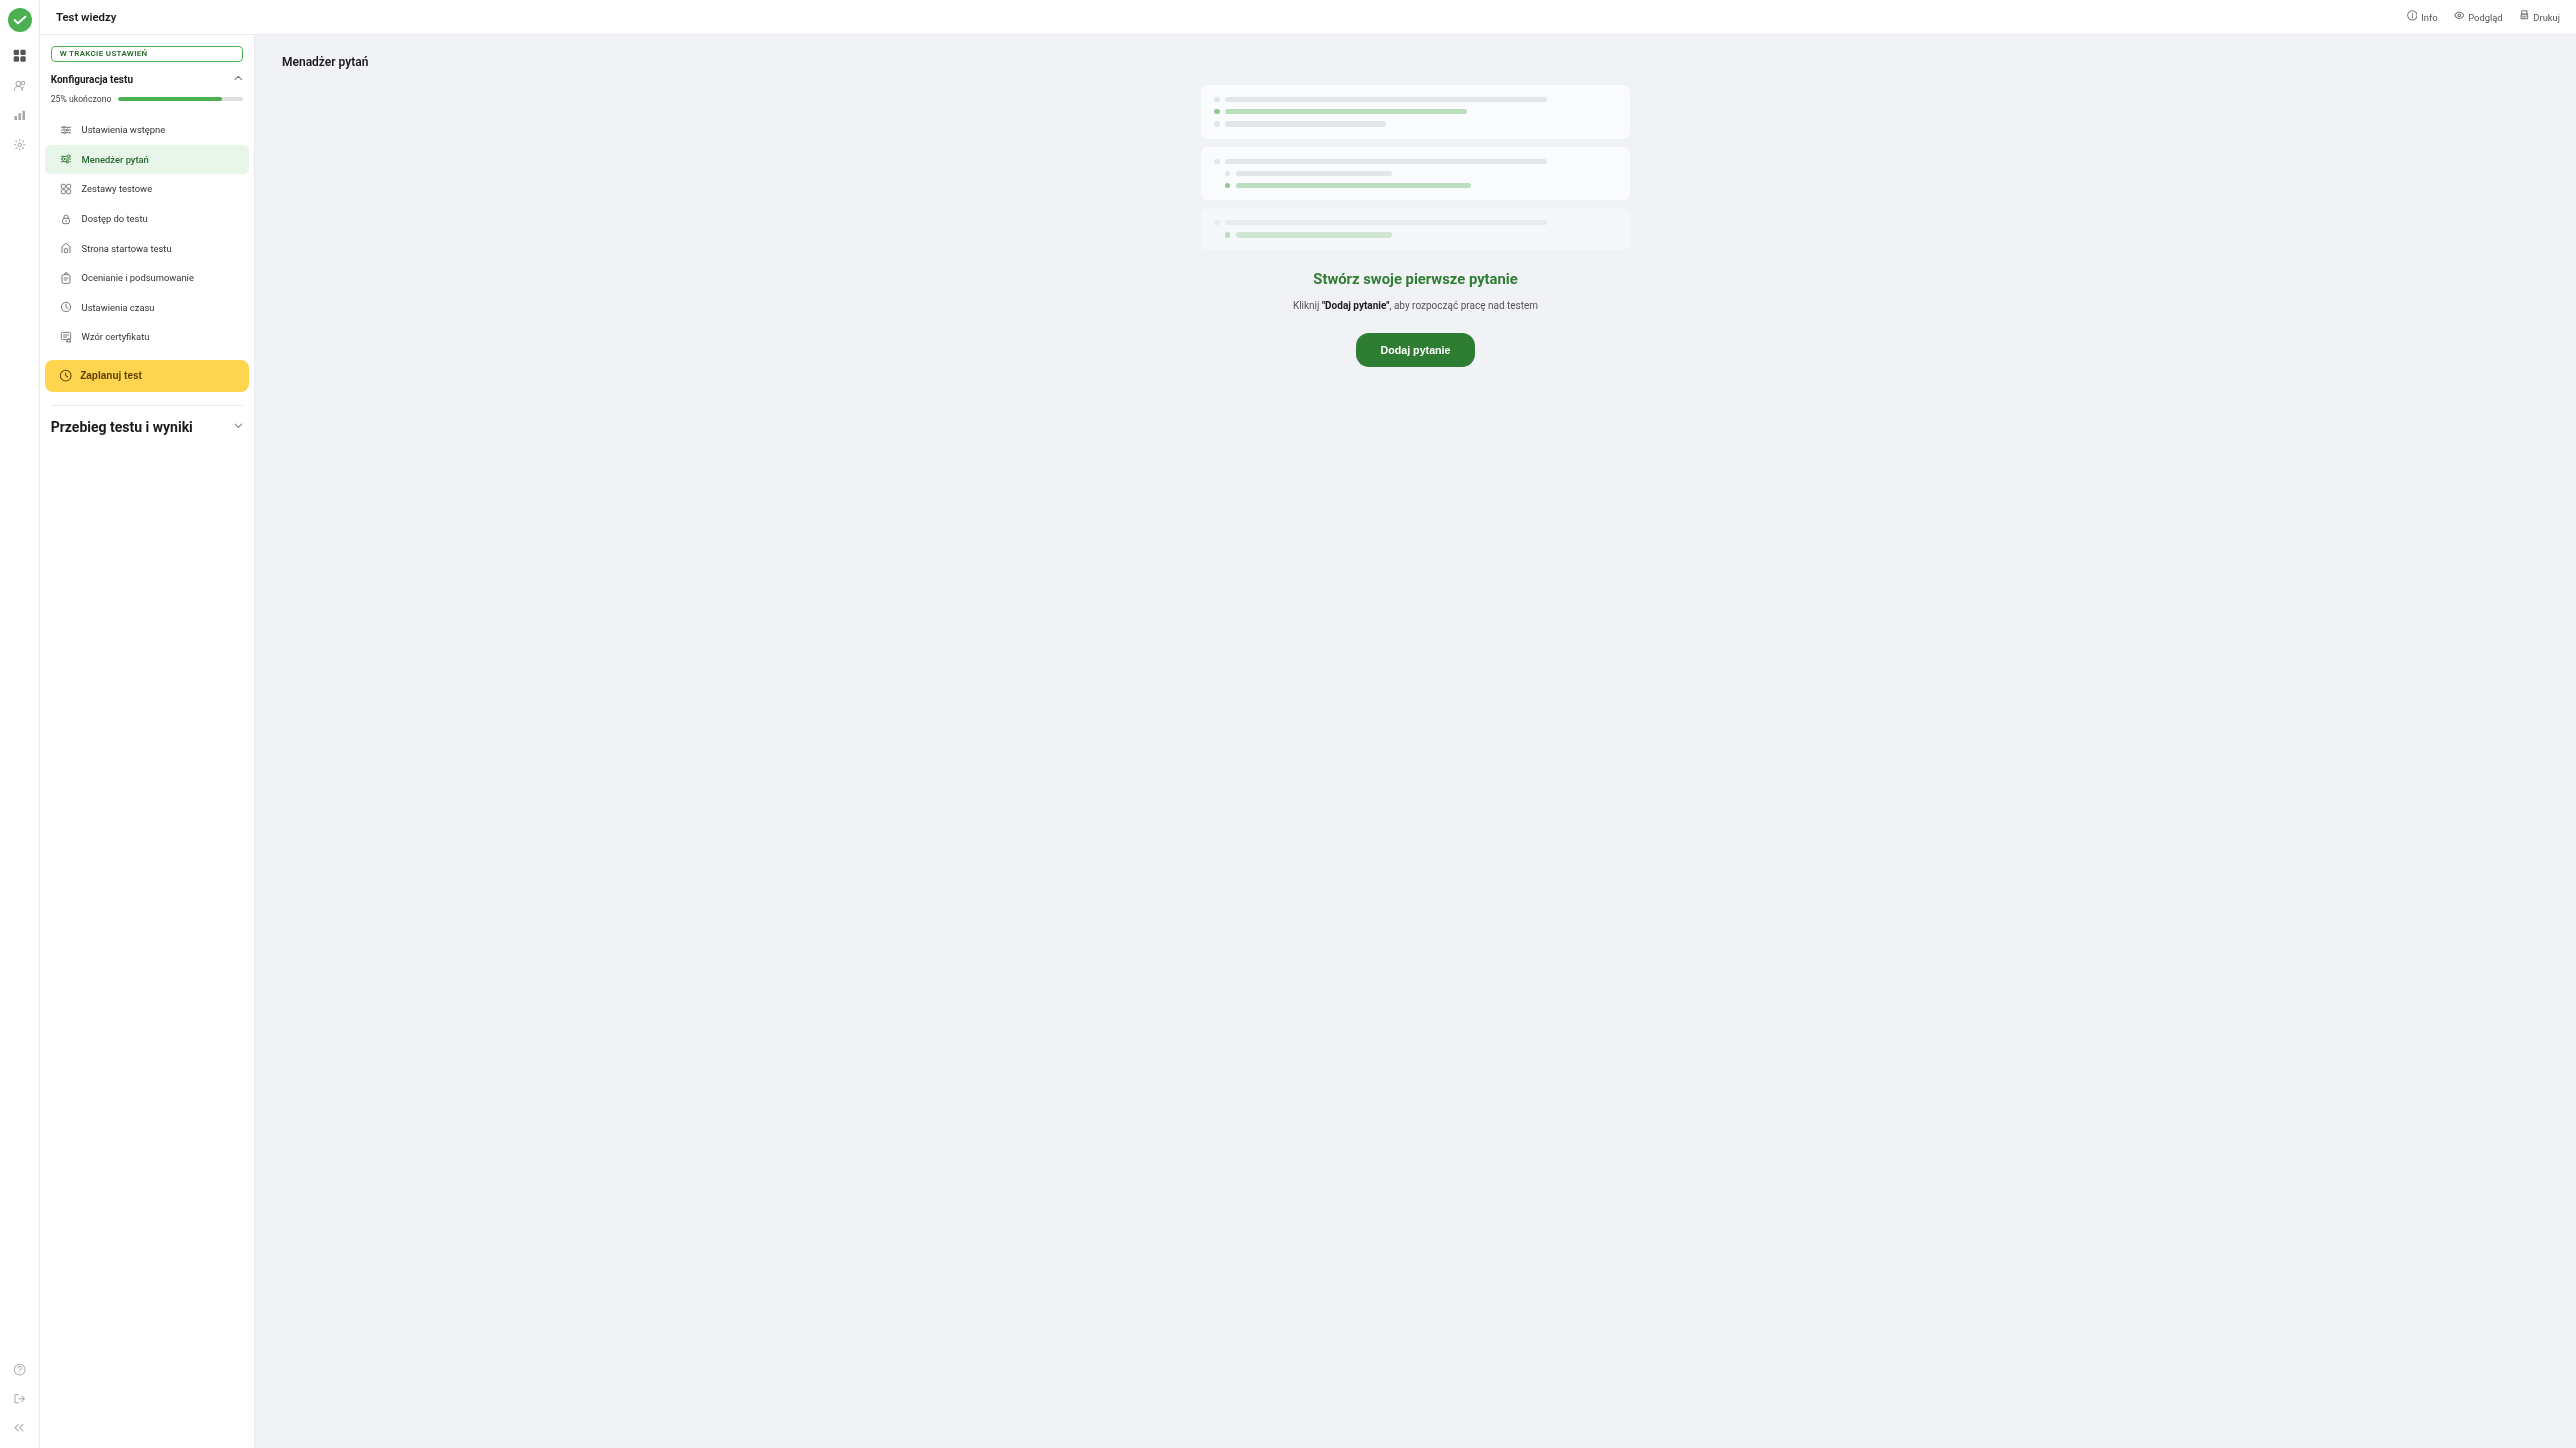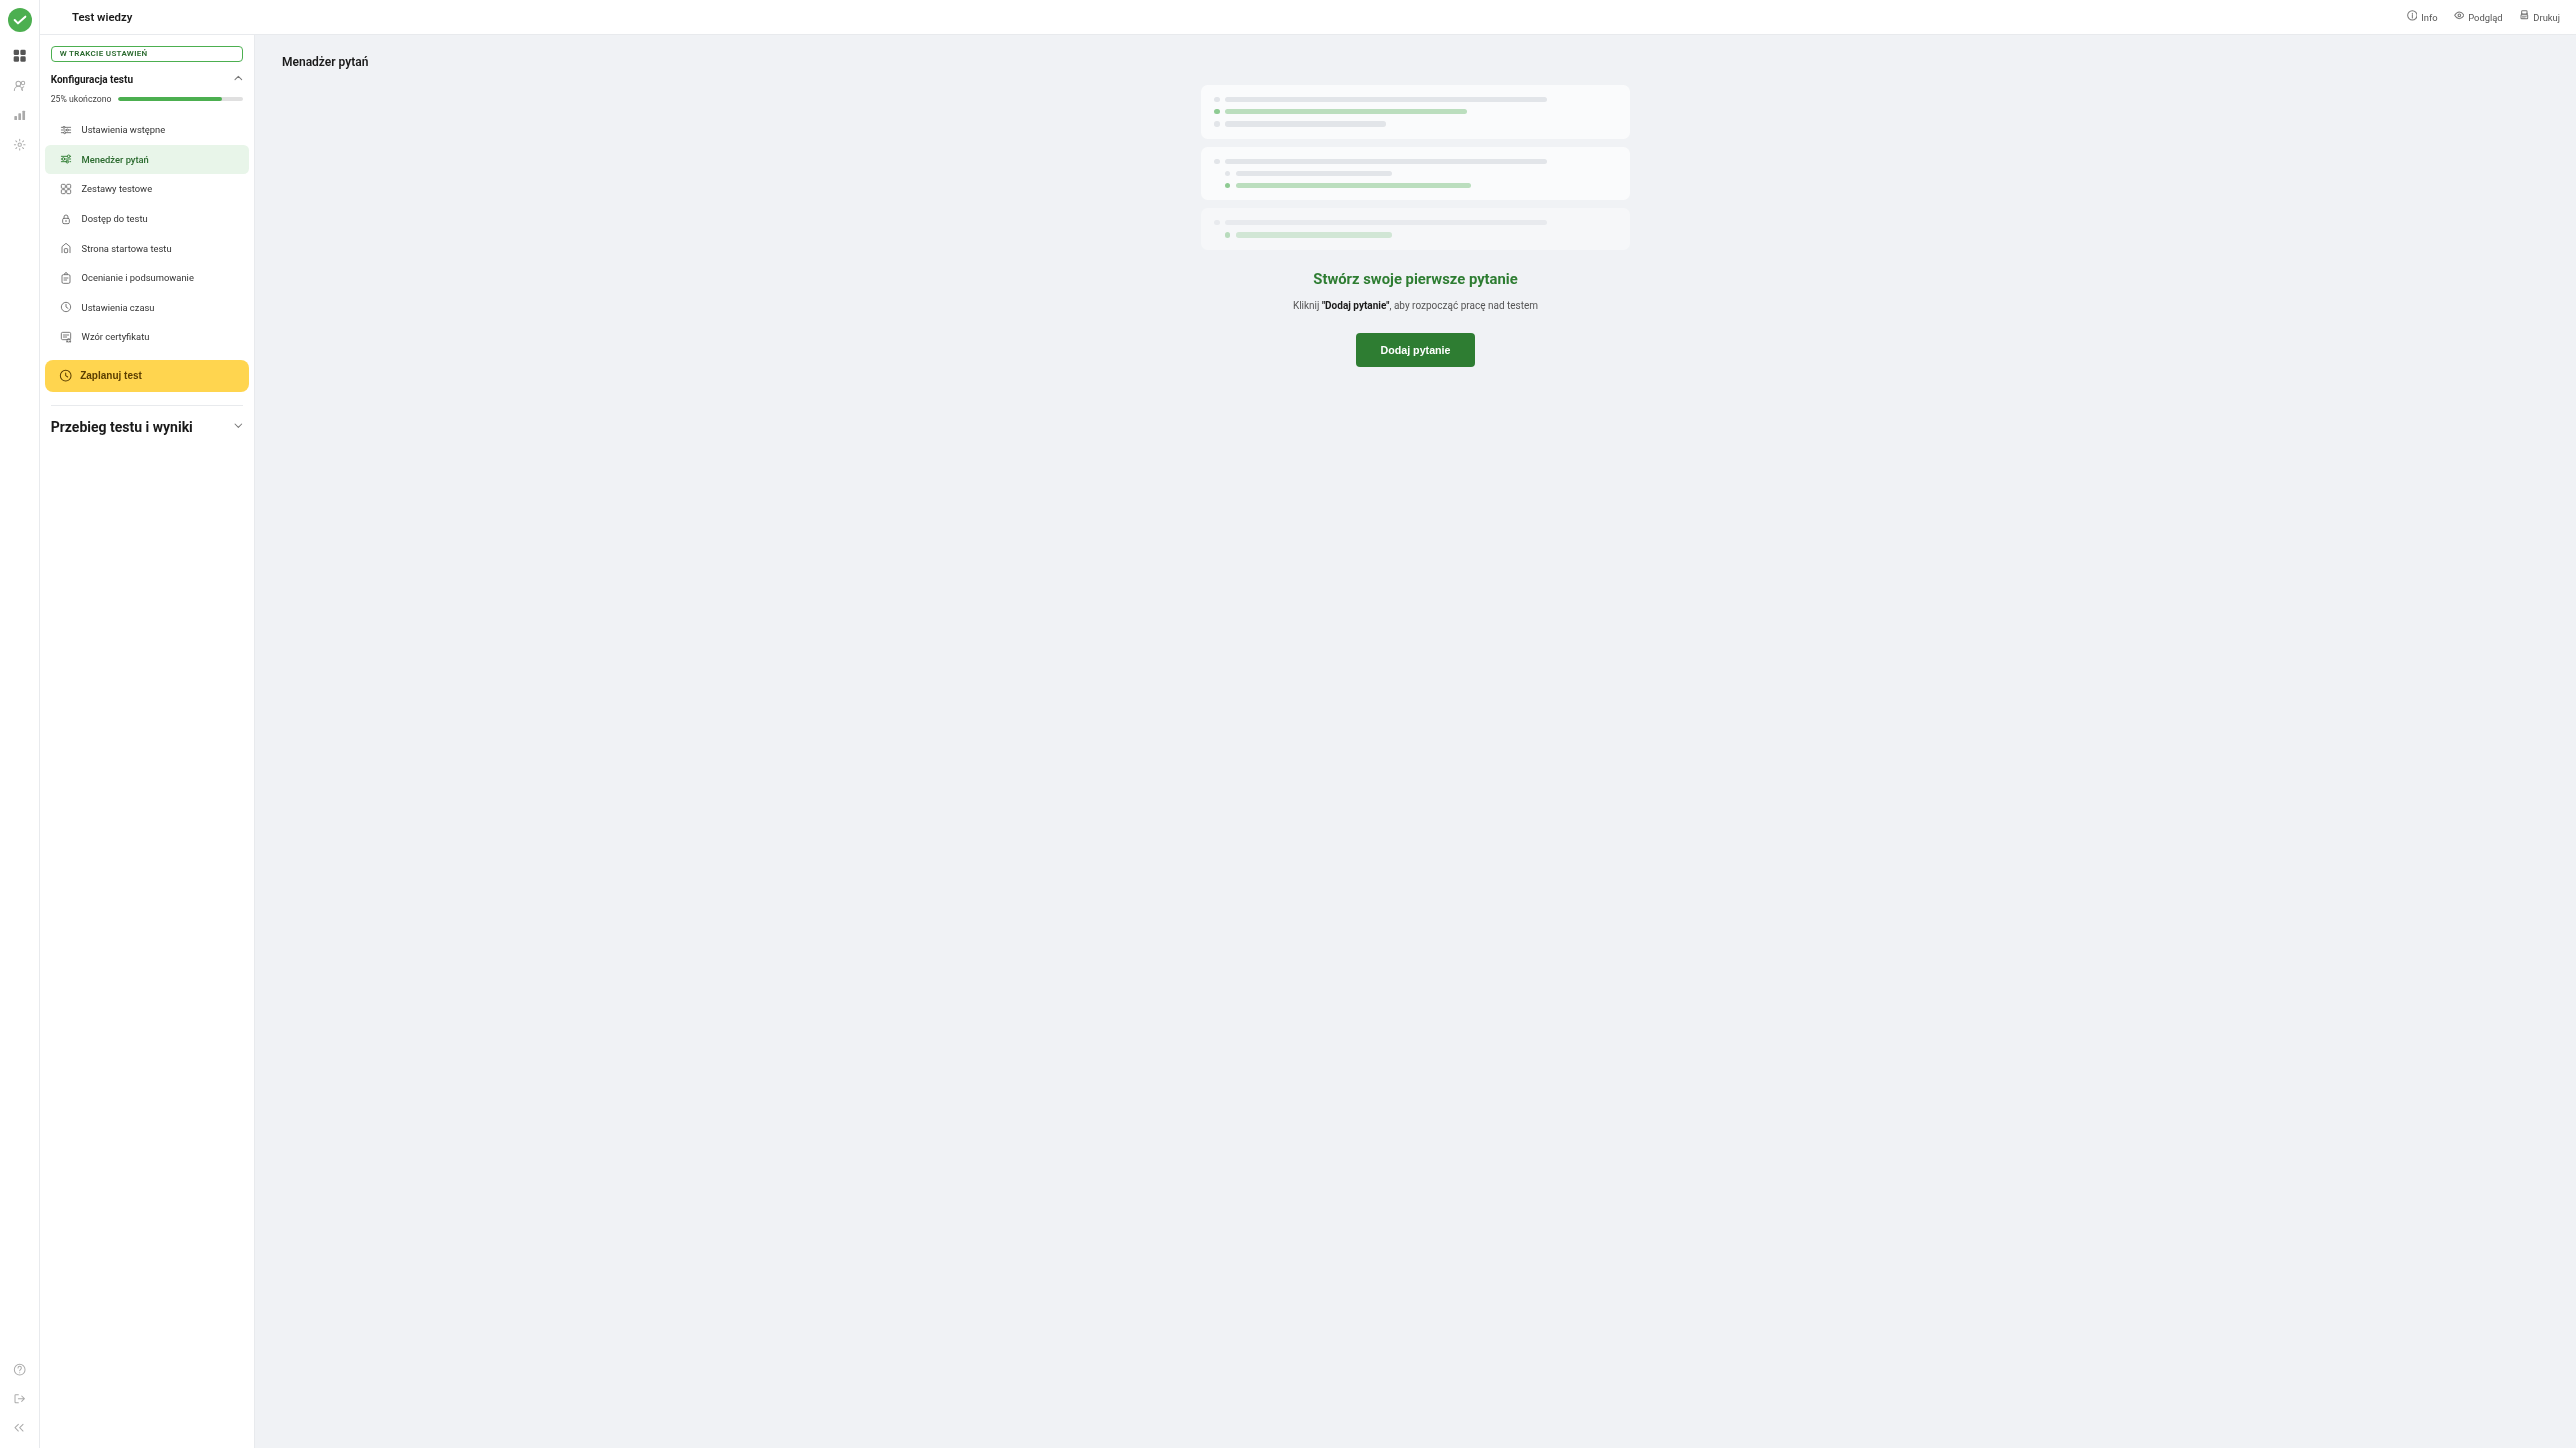--- a/index.html
+++ b/index.html
@@ -68,21 +68,20 @@
       align-items: center;
       padding: 0 16px;
       border-bottom: 0.7px solid #e8eaed;
       justify-content: space-between;
       flex-shrink: 0;
     }
     .top-header .page-title {
       font-size: 11.4px;
       font-weight: 600;
       color: #1a1a1a;
-      margin-left: 16px;
     }
     .top-header .header-actions {
       display: flex;
       align-items: center;
       gap: 16px;
     }
     .top-header .header-action-item {
       display: flex;
       align-items: center;
       gap: 4px;
@@ -330,21 +329,21 @@
       line-height: 1.6;
       margin-bottom: 19px;
     }
     .cta-desc strong {
       color: #1a1a1a;
     }
     .cta-button {
       background: #2e7d32;
       color: #fff;
       border: none;
-      border-radius: 4px;
+      border-radius: 13px;
       padding: 10.7px 24px;
       font-size: 10.7px;
       font-weight: 600;
       cursor: pointer;
     }
 
     
     svg {
       display: inline-block;
     }

